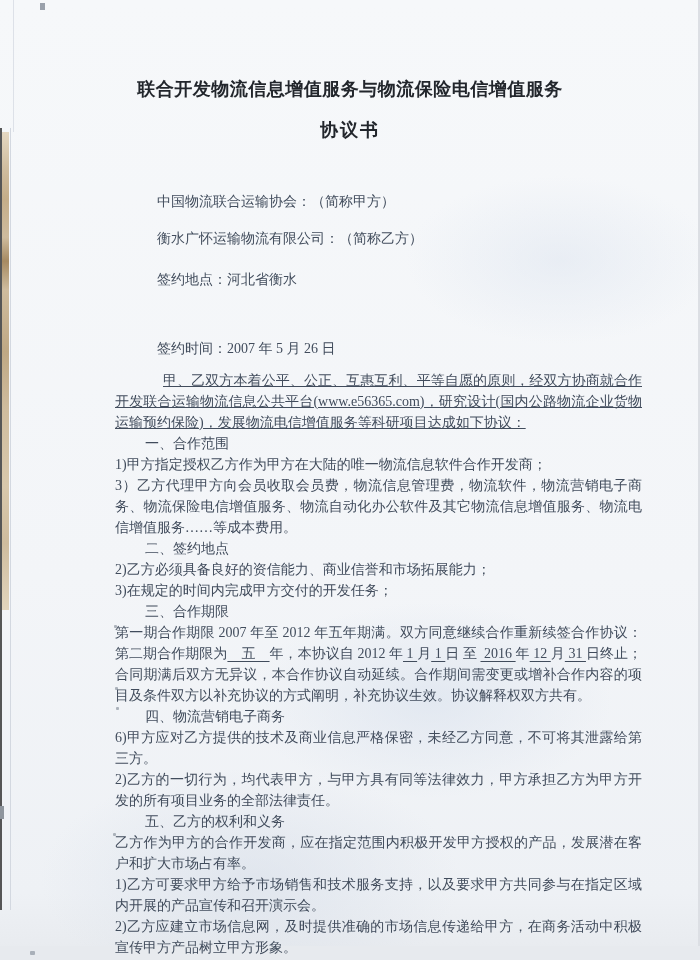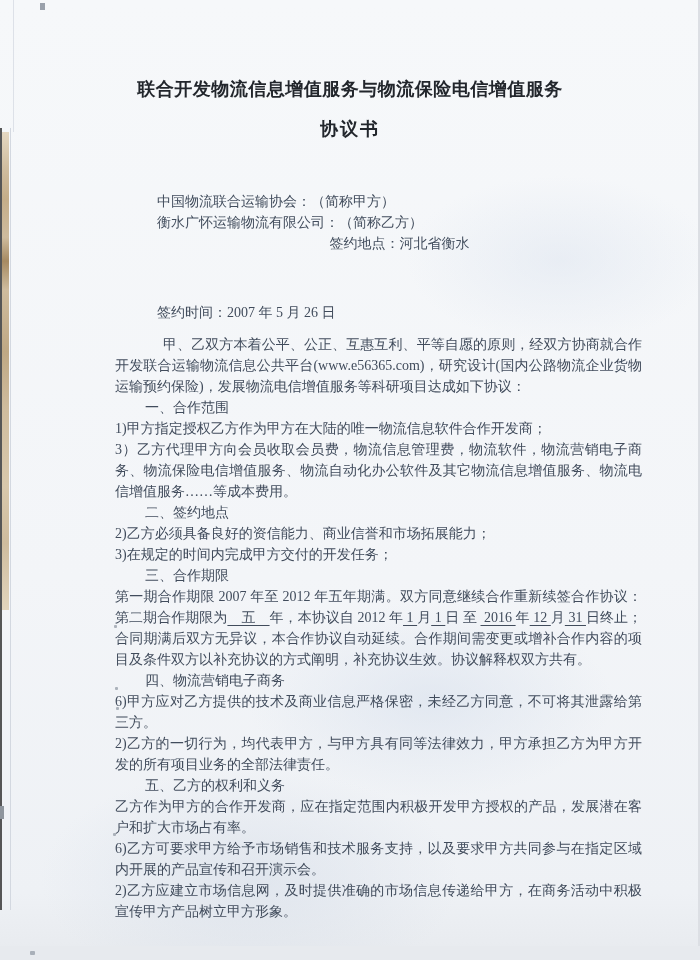--- a/index.html
+++ b/index.html
@@ -69,32 +69,31 @@
     color: var(--title-ink);
   }
   .doc-subtitle {
     margin-top: 15px;
     text-align: center;
     font-size: 18px;
     line-height: 26px;
     font-weight: bold;
     letter-spacing: 2px;
     color: var(--title-ink);
-    font-family: Liberation Mono, monospace;
   }
   .party-block { margin: 8px 58px 0 157px; }
   .party-line { line-height: 21px; margin-top: 48px; }
-  .party-b { margin-top: 0; }
-  .sign-place { margin-top: 0; text-align: center; }
+  .party-b { margin-top: 16px; }
+  .sign-place { margin-top: 20px; }
   .doc-body {
     margin: 11px 58px 0 115px;
     text-align: justify;
   }
   .doc-body p { text-align: justify; }
-  .first-indent { text-indent: 48px; }
+  .first-indent { text-indent: 48px; text-decoration: underline; }
   .sec-heading { padding-left: 30px; }
   .blank-underline {
     text-decoration: underline;
     text-underline-offset: 3px;
     white-space: pre;
   }
 </style>
 </head>
 <body>
 
@@ -133,17 +132,17 @@
         <p class="sec-heading">二、签约地点</p>
         <p class="body-para">2)乙方必须具备良好的资信能力、商业信誉和市场拓展能力；</p>
         <p class="body-para">3)在规定的时间内完成甲方交付的开发任务；</p>
         <p class="sec-heading">三、合作期限</p>
         <p class="body-para"><span>第一期合作期限 2007 年至 2012 年五年期满。双方同意继续合作重新续签合作协议：第二期合作期限为</span><span class="blank-underline">　五　</span><span>年，本协议自 2012 年</span><span class="blank-underline"> 1 </span><span>月</span><span class="blank-underline"> 1 </span><span>日 至 </span><span class="blank-underline"> 2016 </span><span>年</span><span class="blank-underline"> 12 </span><span>月</span><span class="blank-underline"> 31 </span><span>日终止；合同期满后双方无异议，本合作协议自动延续。合作期间需变更或增补合作内容的项目及条件双方以补充协议的方式阐明，补充协议生效。协议解释权双方共有。</span></p>
         <p class="sec-heading">四、物流营销电子商务</p>
         <p class="body-para">6)甲方应对乙方提供的技术及商业信息严格保密，未经乙方同意，不可将其泄露给第三方。</p>
         <p class="body-para">2)乙方的一切行为，均代表甲方，与甲方具有同等法律效力，甲方承担乙方为甲方开发的所有项目业务的全部法律责任。</p>
         <p class="sec-heading">五、乙方的权利和义务</p>
         <p class="body-para">乙方作为甲方的合作开发商，应在指定范围内积极开发甲方授权的产品，发展潜在客户和扩大市场占有率。</p>
-        <p class="body-para">6)乙方可要求甲方给予市场销售和技术服务支持，以及要求甲方共同参与在指定区域内开展的产品宣传和召开演示会。</p>
+        <p class="body-para">1)乙方可要求甲方给予市场销售和技术服务支持，以及要求甲方共同参与在指定区域内开展的产品宣传和召开演示会。</p>
         <p class="body-para">2)乙方应建立市场信息网，及时提供准确的市场信息传递给甲方，在商务活动中积极宣传甲方产品树立甲方形象。</p>
       </div>
   </div>
 </div>
 
 </body></html>

